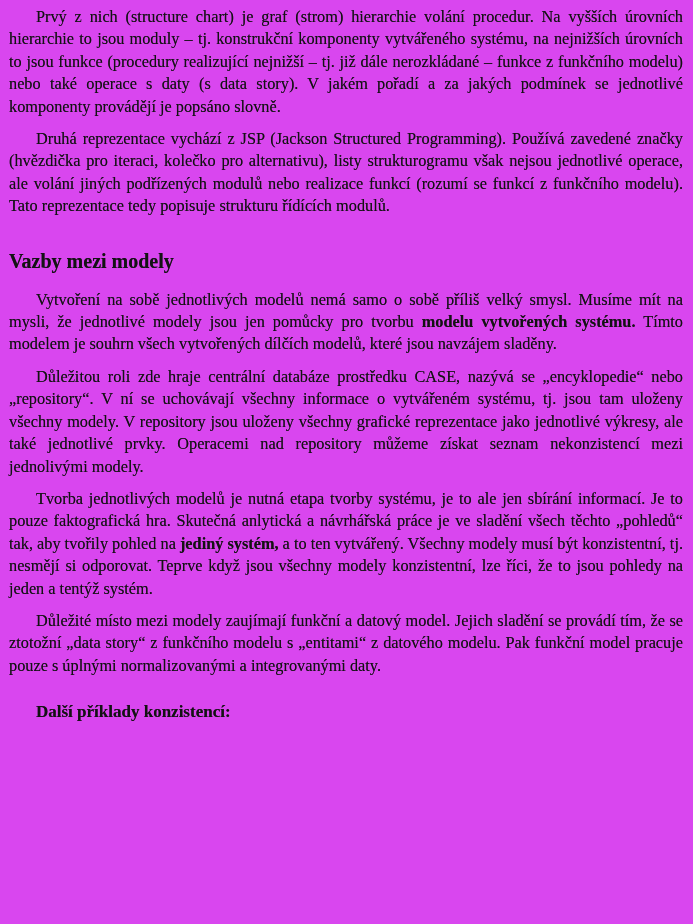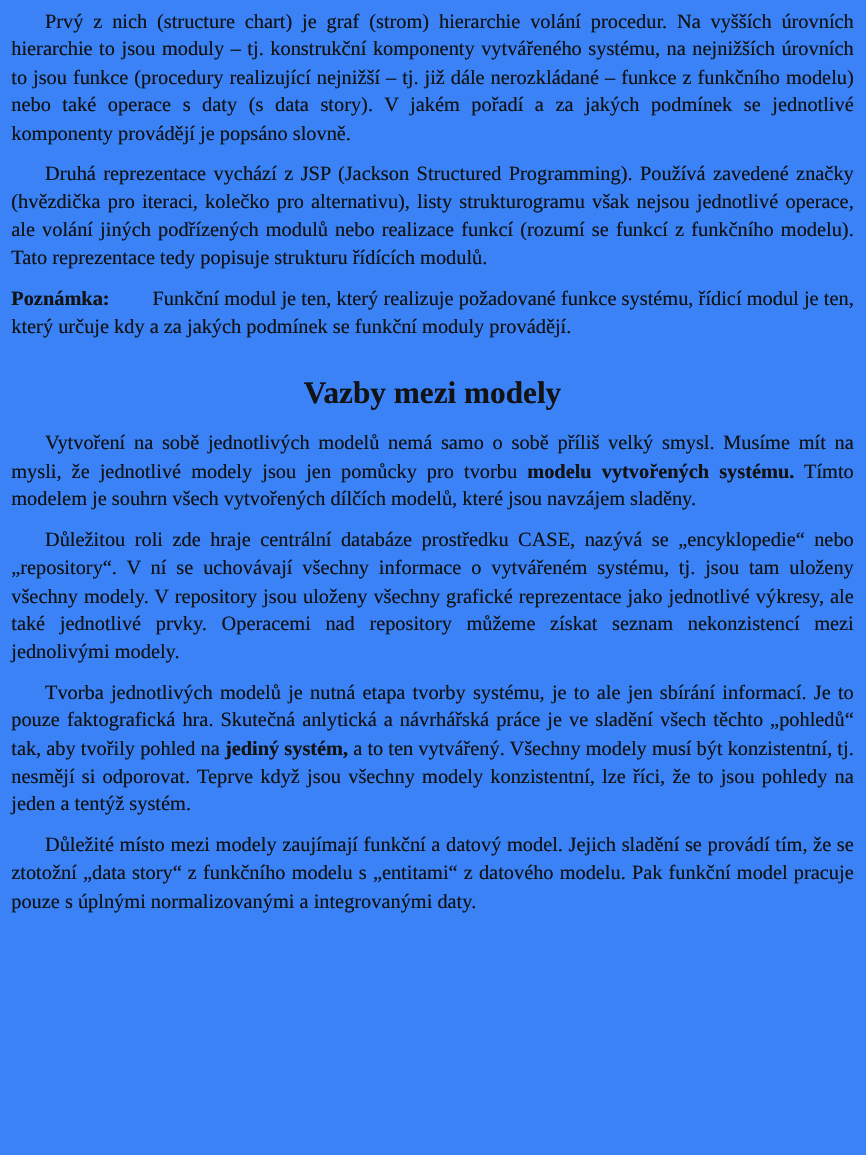--- a/index.html
+++ b/index.html
@@ -9,60 +9,60 @@
   }
   body {
     width: 693px;
     height: 924px;
     overflow: hidden;
   }
   .page {
     box-sizing: border-box;
     width: 693px;
     height: 924px;
-    background: #3b82f6;
+    background: #d946ef;
     font-family: "Liberation Serif", "DejaVu Serif", serif;
     font-size: 16.3px;
     line-height: 22.4px;
     color: #131313;
     padding: 6px 10px 0 9px;
     text-align: justify;
     
     text-shadow: 0 0 0.4px rgba(0,0,0,0.55);
   }
   .text-column > :first-child { margin-top: 0; }
   p.paragraph {
     margin: 10px 0 0 0;
   }
   p.paragraph.indent { text-indent: 27px; }
   h2.heading {
-    font-size: 25px;
+    font-size: 20px;
     line-height: 26px;
     font-weight: bold;
-    text-align: center;
+    text-align: left;
     margin: 30px 0 15px 0;
   }
   h3.subheading {
     font-size: 17px;
     line-height: 22px;
     font-weight: bold;
     text-align: left;
     text-indent: 27px;
     margin: 24px 0 0 0;
   }
   .b { font-weight: bold; }
   .gap { margin-right: 2.1em; }
 </style>
 </head>
 <body>
 
 <div class="page">
   <div class="text-column">
       <p class="paragraph indent"><span class="">Prvý z nich (structure chart) je graf (strom) hierarchie volání procedur. Na vyšších úrovních hierarchie to jsou moduly – tj. konstrukční komponenty vytvářeného systému, na nejnižších úrovních to jsou funkce (procedury realizující nejnižší – tj. již dále nerozkládané – funkce z funkčního modelu) nebo také operace s daty (s data story). V jakém pořadí a za jakých podmínek se jednotlivé komponenty provádějí je popsáno slovně.</span></p>
       <p class="paragraph indent"><span class="">Druhá reprezentace vychází z JSP (Jackson Structured Programming). Používá zavedené značky (hvězdička pro iteraci, kolečko pro alternativu), listy strukturogramu však nejsou jednotlivé operace, ale volání jiných podřízených modulů nebo realizace funkcí (rozumí se funkcí z funkčního modelu). Tato reprezentace tedy popisuje strukturu řídících modulů.</span></p>
-      <p class="paragraph"><span class="b gap">Poznámka:</span><span class="">Funkční modul je ten, který realizuje požadované funkce systému, řídicí modul je ten, který určuje kdy a za jakých podmínek se funkční moduly provádějí.</span></p>
       <h2 class="heading"><span class="b">Vazby mezi modely</span></h2>
       <p class="paragraph indent"><span class="">Vytvoření na sobě jednotlivých modelů nemá samo o sobě příliš velký smysl. Musíme mít na mysli, že jednotlivé modely jsou jen pomůcky pro tvorbu </span><span class="b">modelu vytvořených systému.</span><span class=""> Tímto modelem je souhrn všech vytvořených dílčích modelů, které jsou navzájem sladěny.</span></p>
       <p class="paragraph indent"><span class="">Důležitou roli zde hraje centrální databáze prostředku CASE, nazývá se „encyklopedie“ nebo „repository“. V ní se uchovávají všechny informace o vytvářeném systému, tj. jsou tam uloženy všechny modely. V repository jsou uloženy všechny grafické reprezentace jako jednotlivé výkresy, ale také jednotlivé prvky. Operacemi nad repository můžeme získat seznam nekonzistencí mezi jednolivými modely.</span></p>
       <p class="paragraph indent"><span class="">Tvorba jednotlivých modelů je nutná etapa tvorby systému, je to ale jen sbírání informací. Je to pouze faktografická hra. Skutečná anlytická a návrhářská práce je ve sladění všech těchto „pohledů“ tak, aby tvořily pohled na </span><span class="b">jediný systém,</span><span class=""> a to ten vytvářený. Všechny modely musí být konzistentní, tj. nesmějí si odporovat. Teprve když jsou všechny modely konzistentní, lze říci, že to jsou pohledy na jeden a tentýž systém.</span></p>
       <p class="paragraph indent"><span class="">Důležité místo mezi modely zaujímají funkční a datový model. Jejich sladění se provádí tím, že se ztotožní „data story“ z funkčního modelu s „entitami“ z datového modelu. Pak funkční model pracuje pouze s úplnými normalizovanými a integrovanými daty.</span></p>
+      <h3 class="subheading"><span class="b">Další příklady konzistencí:</span></h3>
     </div>
 </div>
 
 </body></html>

